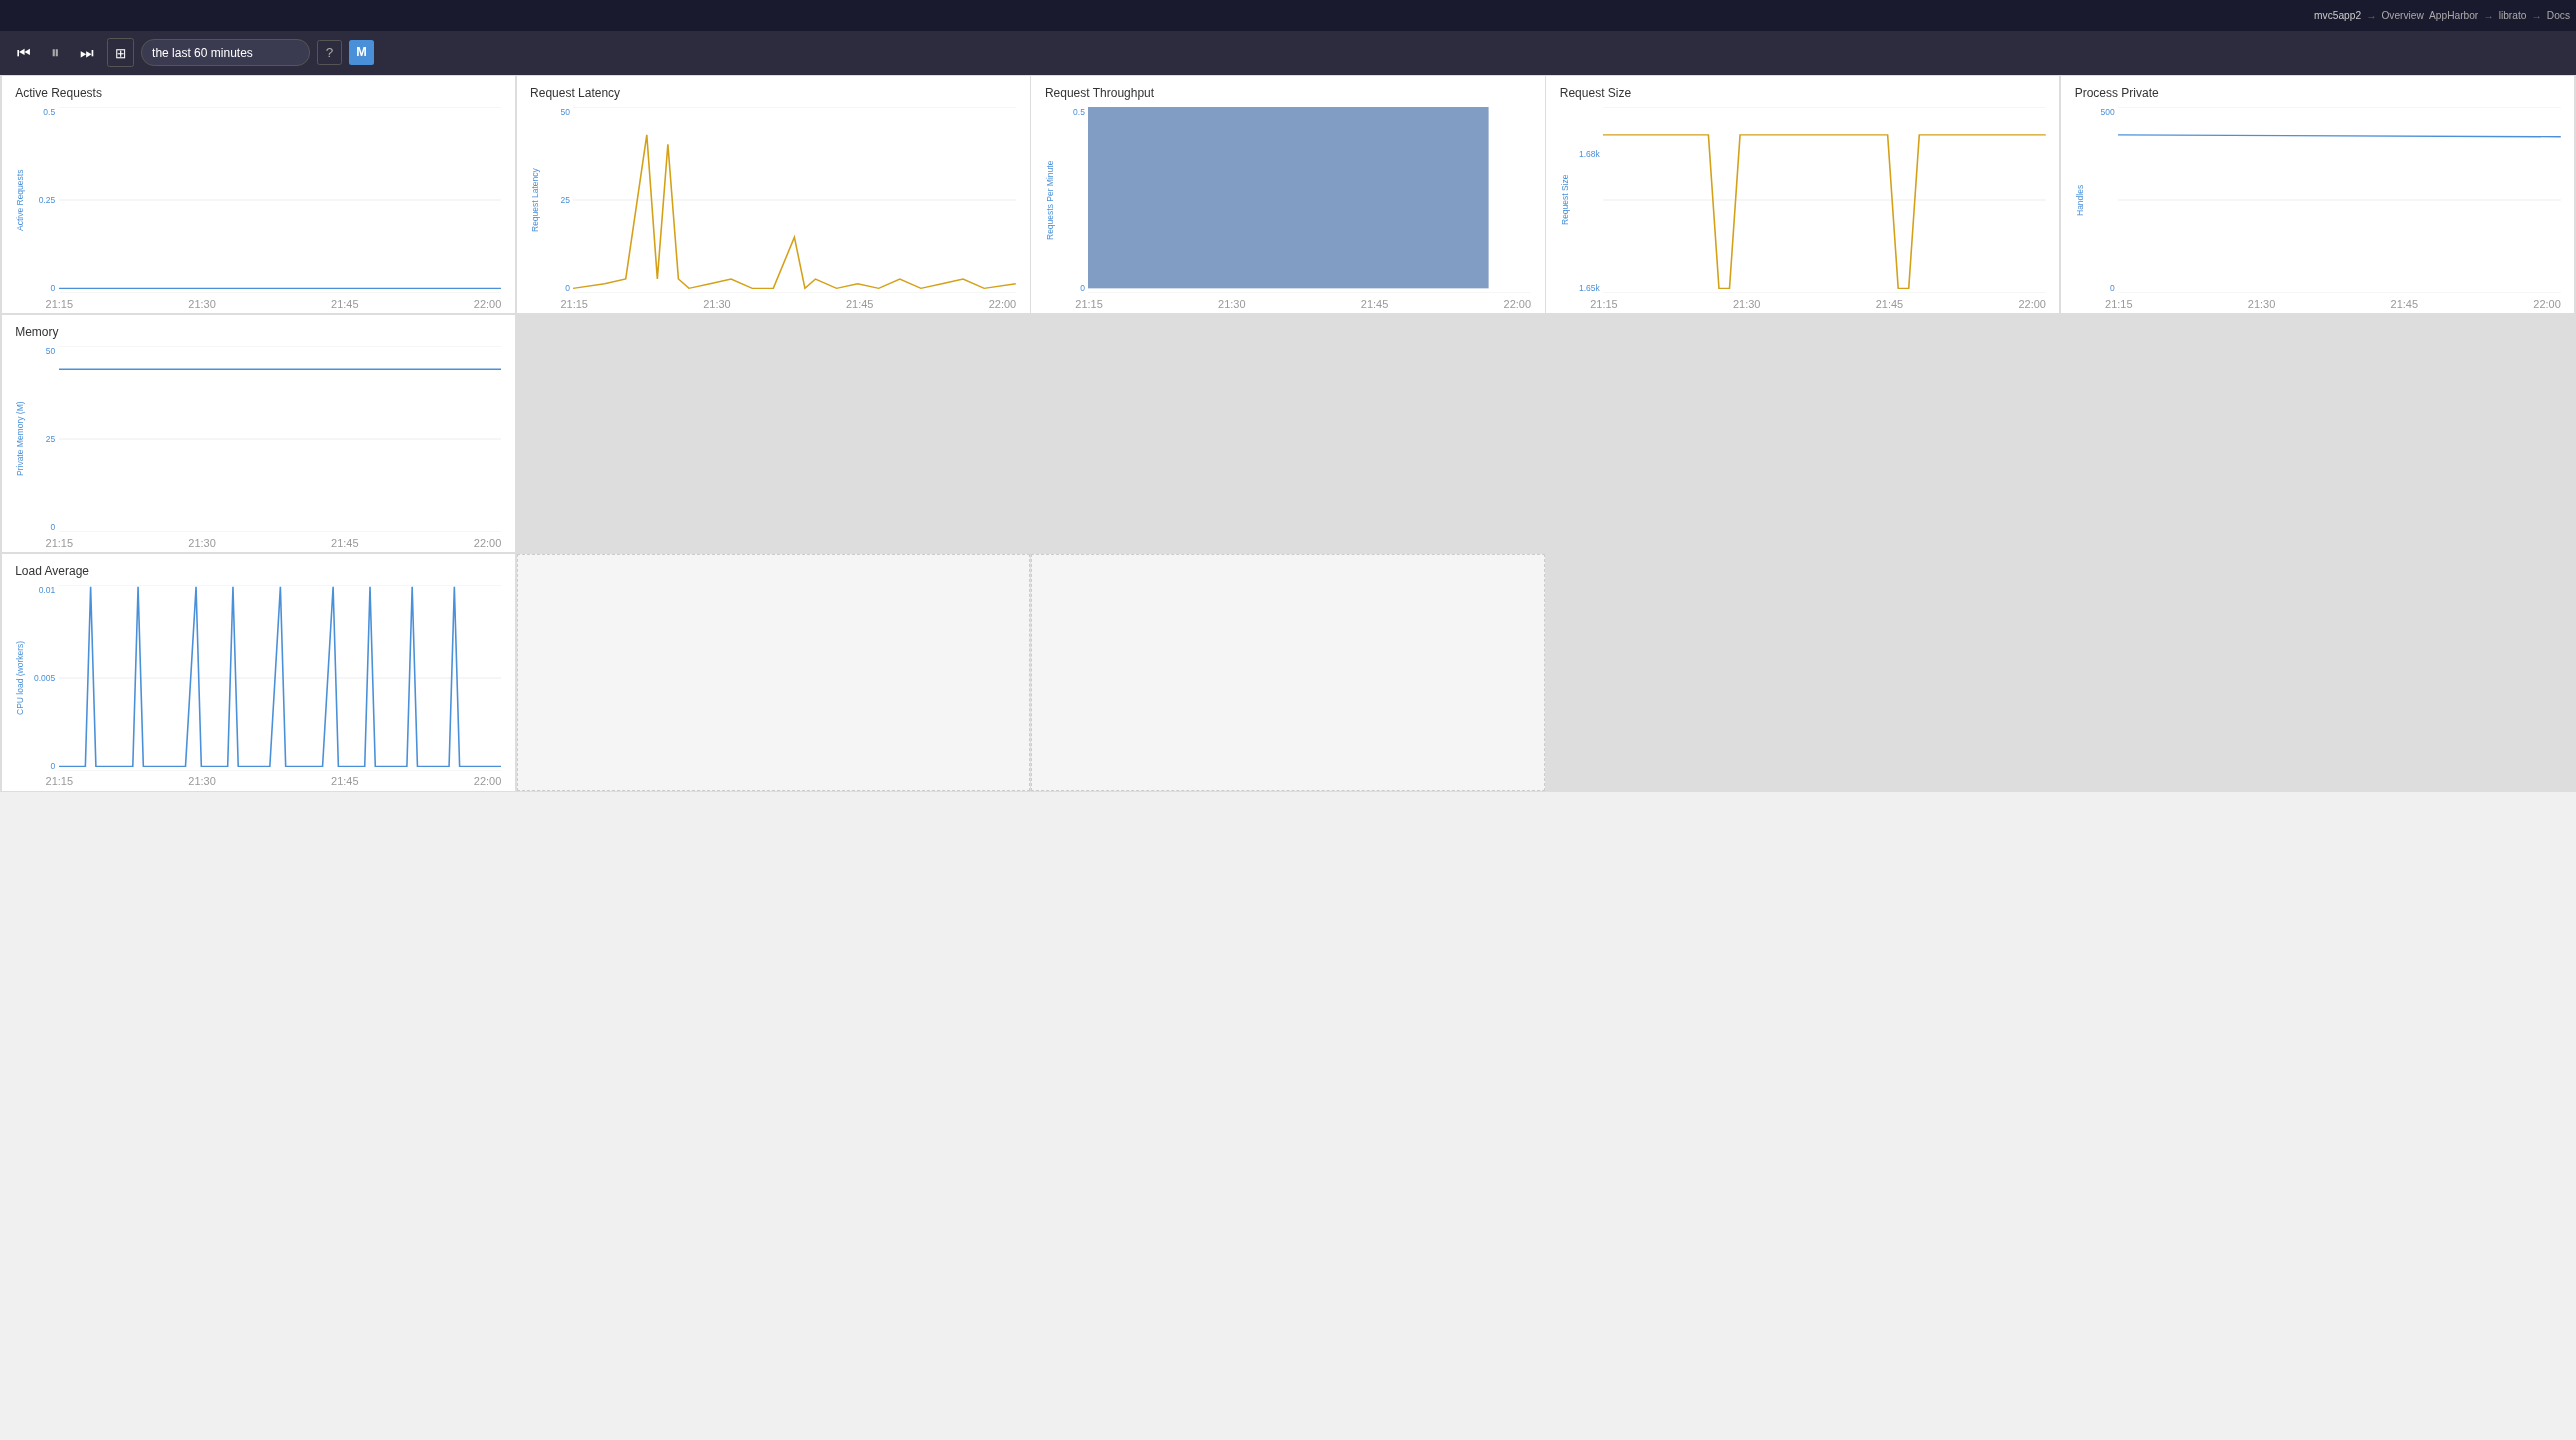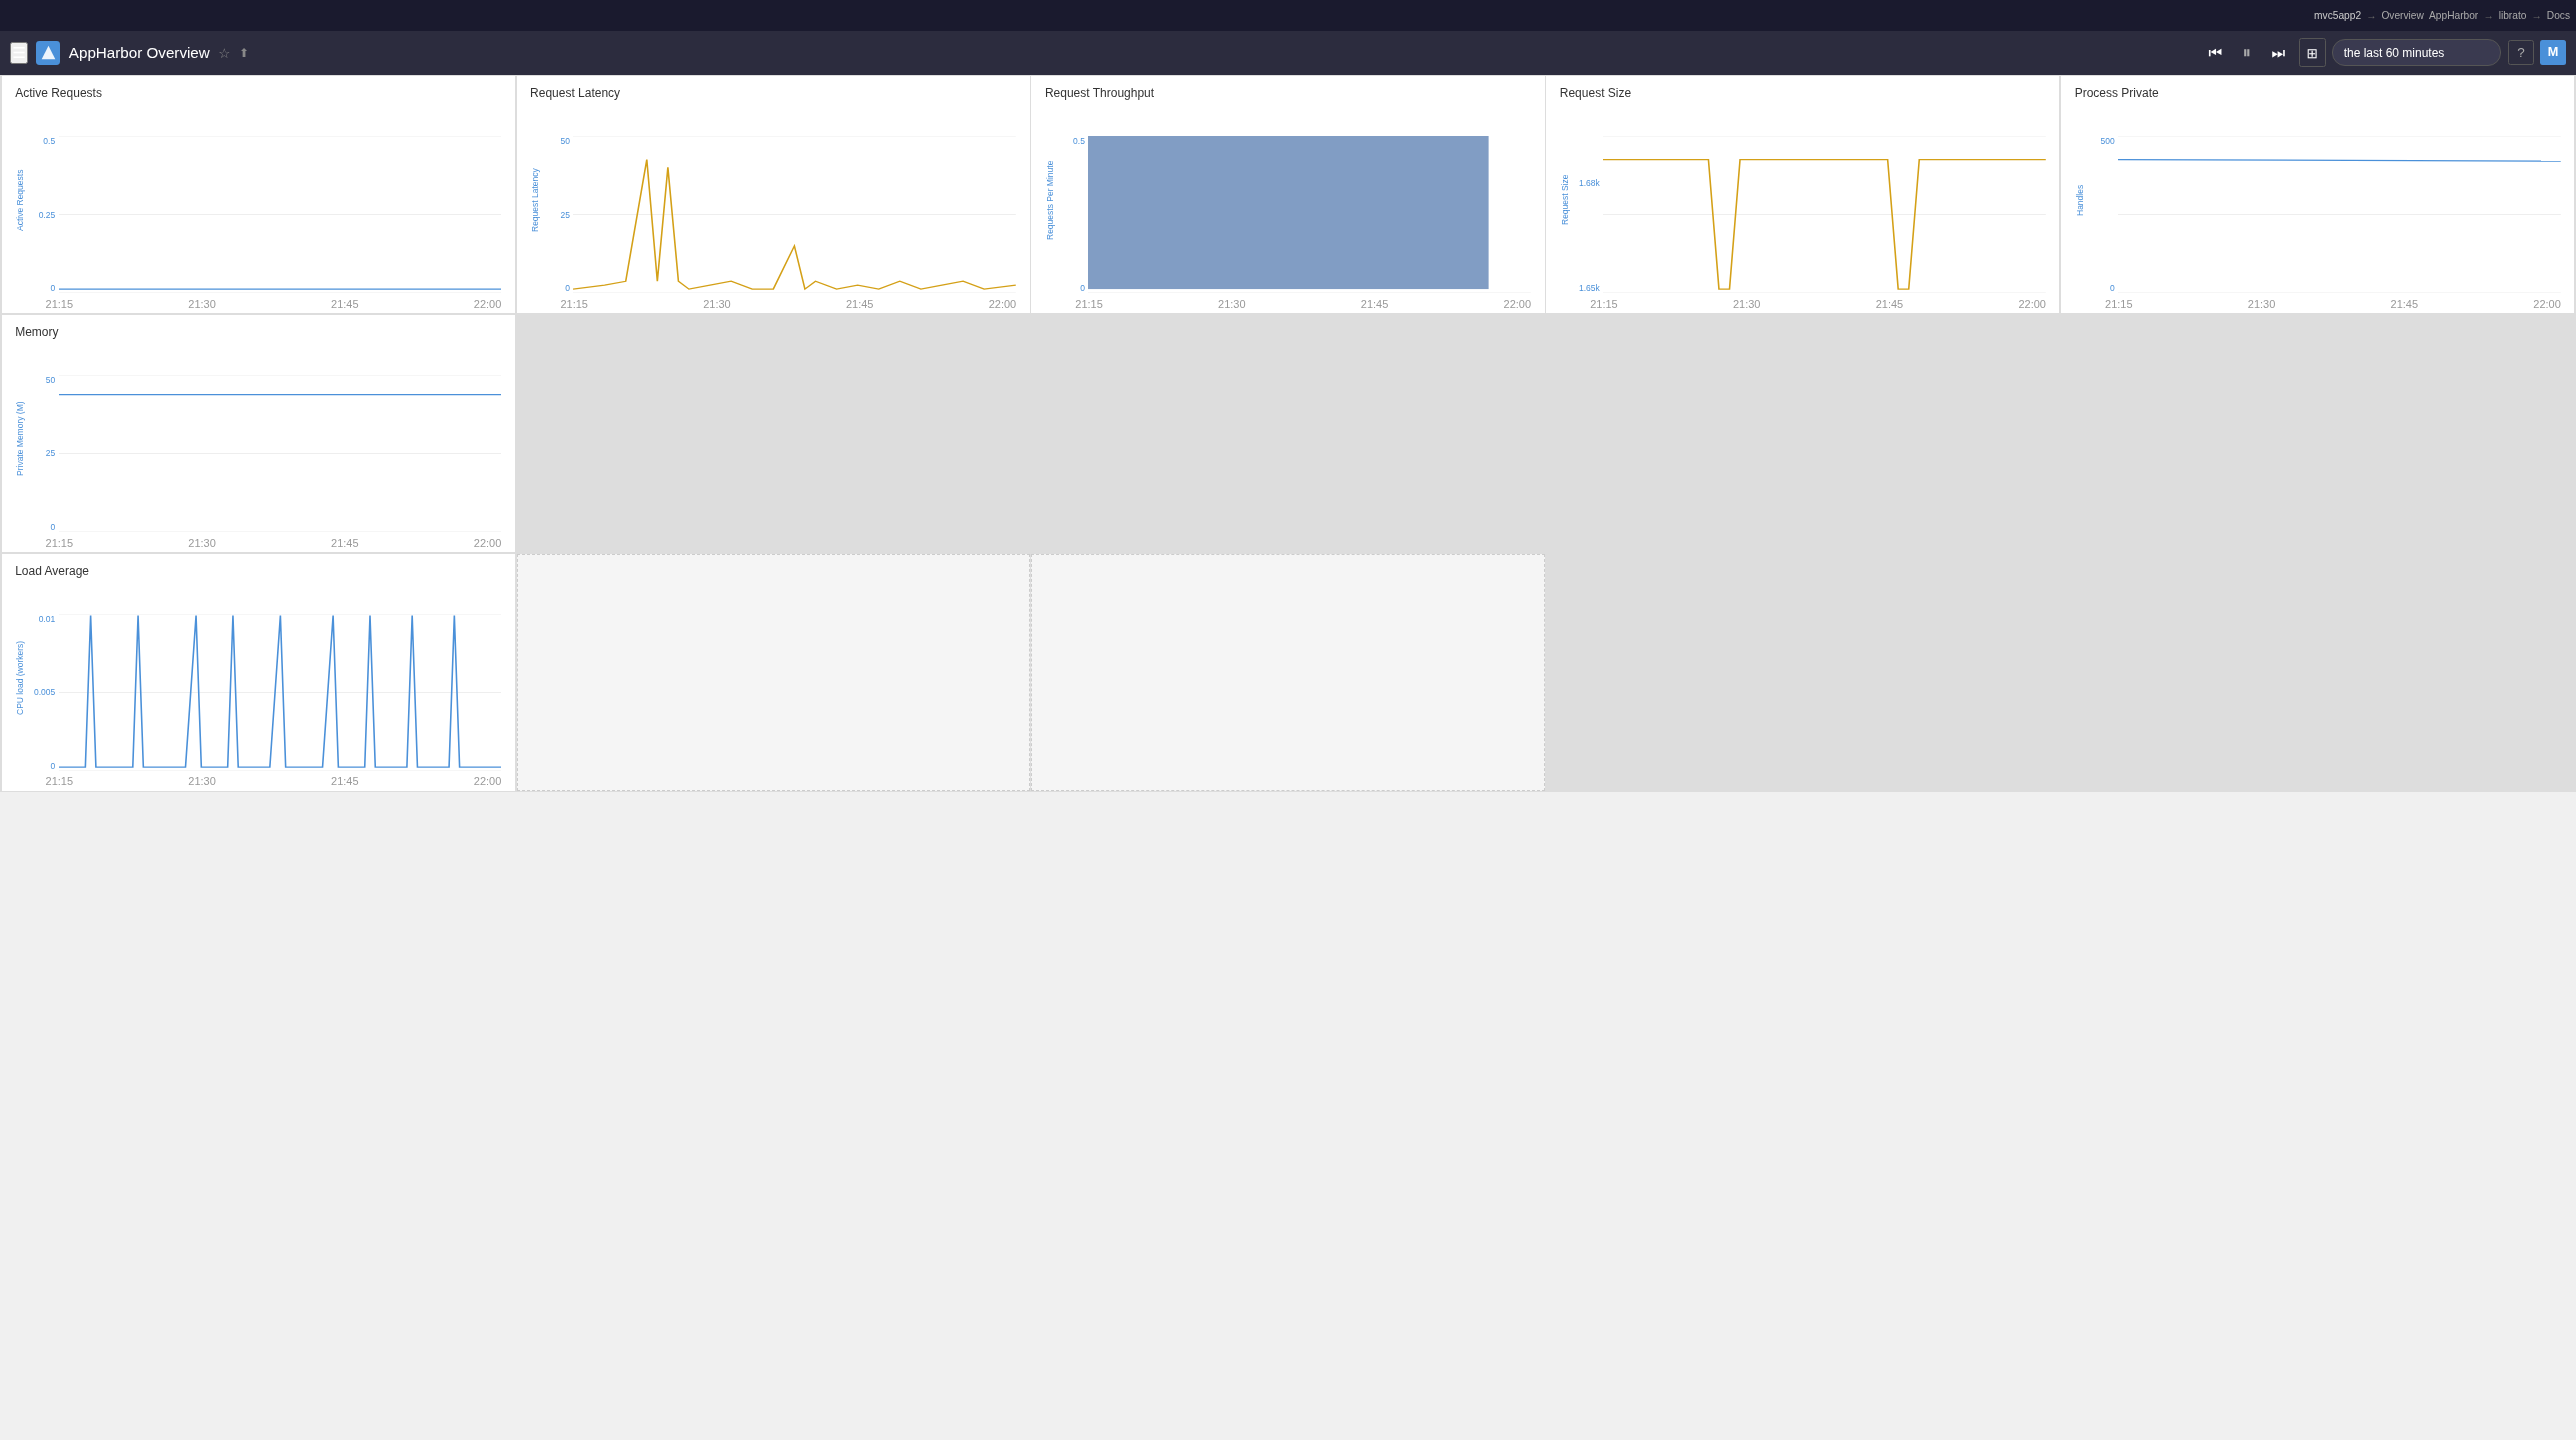--- a/index.html
+++ b/index.html
@@ -110,21 +110,20 @@
       transform: rotate(180deg);
       font-size: 8.5px;
       color: #4a90d9;
       white-space: nowrap;
       margin-right: 3.4px;
       text-align: center;
     }
     .chart-inner {
       flex: 1;
       position: relative;
-      margin-top: 29px;
     }
     .chart-inner svg {
       width: 100%;
       height: 100%;
     }
     .x-axis-labels {
       display: flex;
       justify-content: space-between;
       font-size: 11px;
       color: #999;
@@ -159,32 +158,20 @@
   <span class="arrow">→</span>
   <a>Overview</a>
   <a>AppHarbor</a>
   <span class="arrow">→</span>
   <a>librato</a>
   <span class="arrow">→</span>
   <a>Docs</a>
 </div>
 
 <div class="toolbar">
-  <div class="toolbar-left">
-    <button class="hamburger">☰</button>
-
-    <div class="app-icon">
-      <svg width="17" height="17" viewBox="0 0 20 20" fill="none">
-        <polygon points="10,2 18,18 2,18" fill="white" opacity="0.9"></polygon>
-      </svg>
-    </div>
-    <span class="app-title">AppHarbor Overview</span>
-    <span class="star-icon">☆</span>
-    <span class="share-icon" style="font-size:12px;">⬆</span>
-  </div>
   <div class="toolbar-right">
     <button class="nav-btn">⏮</button>
     <button class="play-btn">⏸</button>
     <button class="nav-btn">⏭</button>
     <button class="calendar-btn">⊞</button>
     <input class="time-input" type="text" value="the last 60 minutes" style="">
     <button class="help-btn">?</button>
     <div class="avatar">M</div>
   </div>
 </div>

